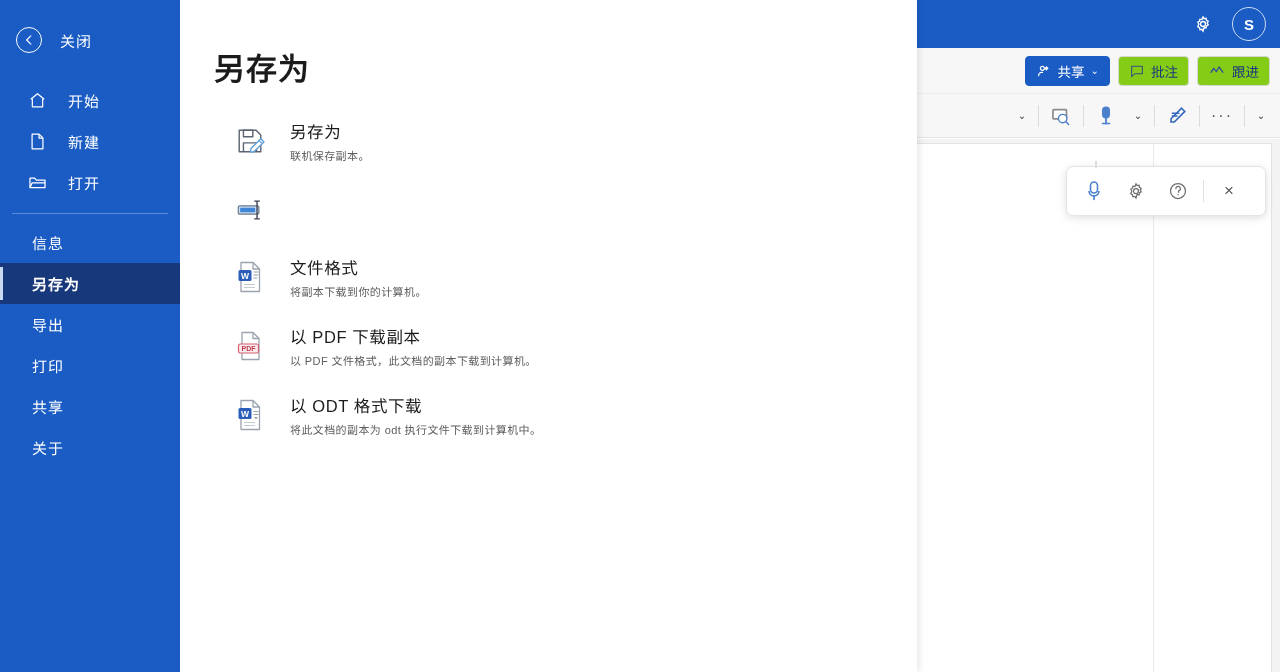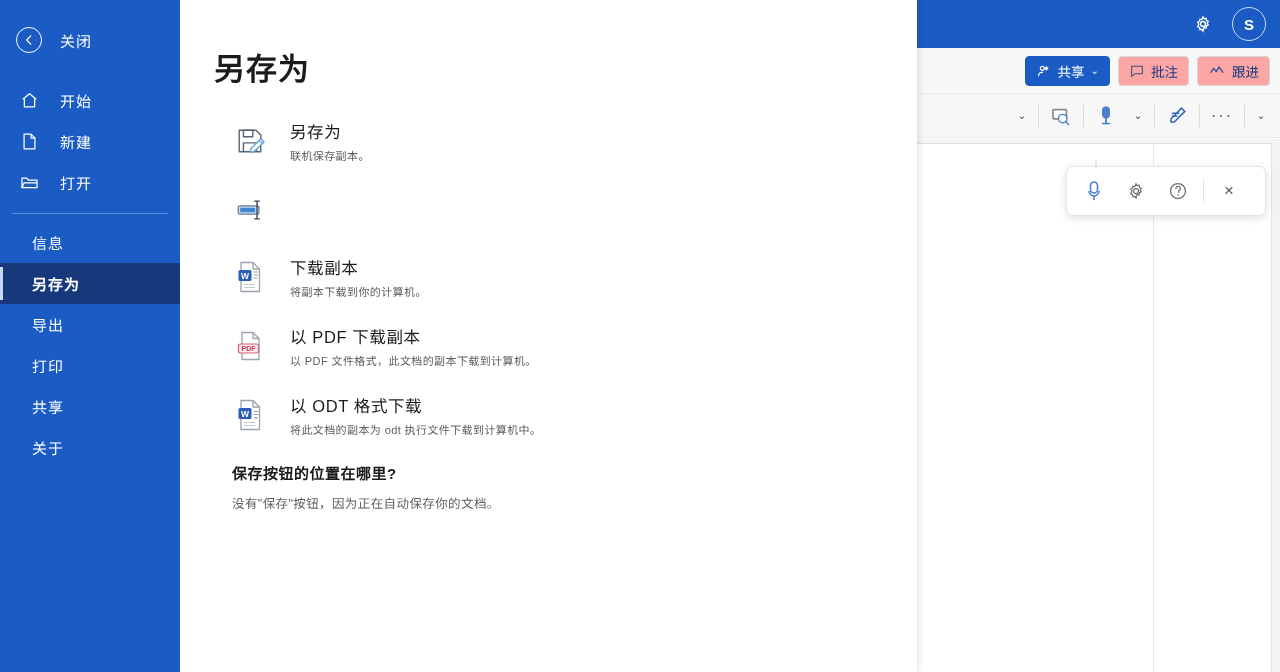--- a/index.html
+++ b/index.html
@@ -38,21 +38,21 @@
   
   .ribbon-strip {
     position:absolute; left:0; top:48px; width:1280px; height:46px;
     background:#f7f7f7; border-bottom:1px solid #ececec;
     display:flex; align-items:center; justify-content:flex-end;
     padding-right:10px; gap:8px;
   }
   .pill {
     height:30px; border-radius:4px; display:flex; align-items:center;
     gap:6px; padding:0 10px; font-size:13.5px; white-space:nowrap;
-    border:1px solid #d6d6d6; background:#fca5a5; color:#1a3a80;
+    border:1px solid #d6d6d6; background:#84cc16; color:#1a3a80;
   }
   .pill.primary { background:#1a5cc4; border-color:#1a5cc4; color:#ffffff; }
   .pill .chev { font-size:10px; opacity:.95; }
 
   
   .tool-row {
     position:absolute; left:0; top:94px; width:1280px; height:44px;
     background:#f7f7f7; border-bottom:1px solid #e6e6e6;
     display:flex; align-items:center; justify-content:flex-end;
     padding-right:6px;
@@ -116,21 +116,21 @@
   .nav-close .circ {
     width:26px; height:26px; border-radius:50%;
     border:1.5px solid #ffffff; display:flex; align-items:center;
     justify-content:center; flex:none;
   }
   .nav-close .txt { font-size:15px; letter-spacing:1px; }
 
   .nav-item {
     display:flex; align-items:center; gap:18px;
     height:41px; padding-left:16px; color:#ffffff;
-    font-size:15px; letter-spacing:1px;
+    font-size:15px; letter-spacing:1px;margin-left:8px;
   }
   .nav-item .ic { width:26px; display:flex; justify-content:center; flex:none; }
 
   .nav-divider {
     height:1px; background:#5a8ad8; margin:10px 12px 8px 12px;
   }
 
   .nav-sub {
     display:flex; align-items:center;
     height:41px; padding-left:32px; color:#ffffff;
@@ -402,21 +402,21 @@
             <svg width="28" height="32" viewBox="0 0 26 32" fill="none">
               <path d="M4 1.5h12l6.5 6.5V30.5H4z" fill="#ffffff" stroke="#9aa3ae" stroke-width="1.3" stroke-linejoin="round"></path>
               <path d="M16 1.5V8h6.5" stroke="#9aa3ae" stroke-width="1.3" stroke-linejoin="round"></path>
               <rect x="1.5" y="9" width="13" height="11" rx="1.5" fill="#2b5eb8"></rect>
               <text x="8" y="17.6" font-family="Liberation Sans, sans-serif" font-size="8.5" font-weight="700" fill="#ffffff" text-anchor="middle">W</text>
               <path d="M16.5 11h5M16.5 14h5M16.5 17h4" stroke="#9aa3ae" stroke-width="1.1"></path>
               <path d="M7 23.5h11M7 26.5h11" stroke="#c4cbd3" stroke-width="1.1"></path>
             </svg>
           </span>
           <span>
-            <div class="opt-title">下载副本</div>
+            <div class="opt-title">文件格式</div>
             <div class="opt-desc">将副本下载到你的计算机。</div>
           </span>
         </div>
 
         <div class="opt">
           <span class="opt-ic">
             <svg width="28" height="32" viewBox="0 0 26 32" fill="none">
               <path d="M5 2.5h11l6 6V29.5H5z" fill="#ffffff" stroke="#9aa3ae" stroke-width="1.3" stroke-linejoin="round"></path>
               <path d="M16 2.5V8.5h6" stroke="#9aa3ae" stroke-width="1.3" stroke-linejoin="round"></path>
               <rect x="1.5" y="14" width="20" height="9" rx="1.8" fill="#fbe9ec" stroke="#d4606f" stroke-width="1.2"></rect>
@@ -441,20 +441,16 @@
               <path d="M7 23.5h11M7 26.5h11" stroke="#c4cbd3" stroke-width="1.1"></path>
             </svg>
           </span>
           <span>
             <div class="opt-title">以 ODT 格式下载</div>
             <div class="opt-desc">将此文档的副本为 odt 执行文件下载到计算机中。</div>
           </span>
         </div>
       </div>
 
-      <div class="bs-foot">
-        <div class="foot-h">保存按钮的位置在哪里?</div>
-        <div class="foot-p">没有"保存"按钮，因为正在自动保存你的文档。</div>
-      </div>
     </section>
   </div>
 
 </div>
 
 </body></html>

